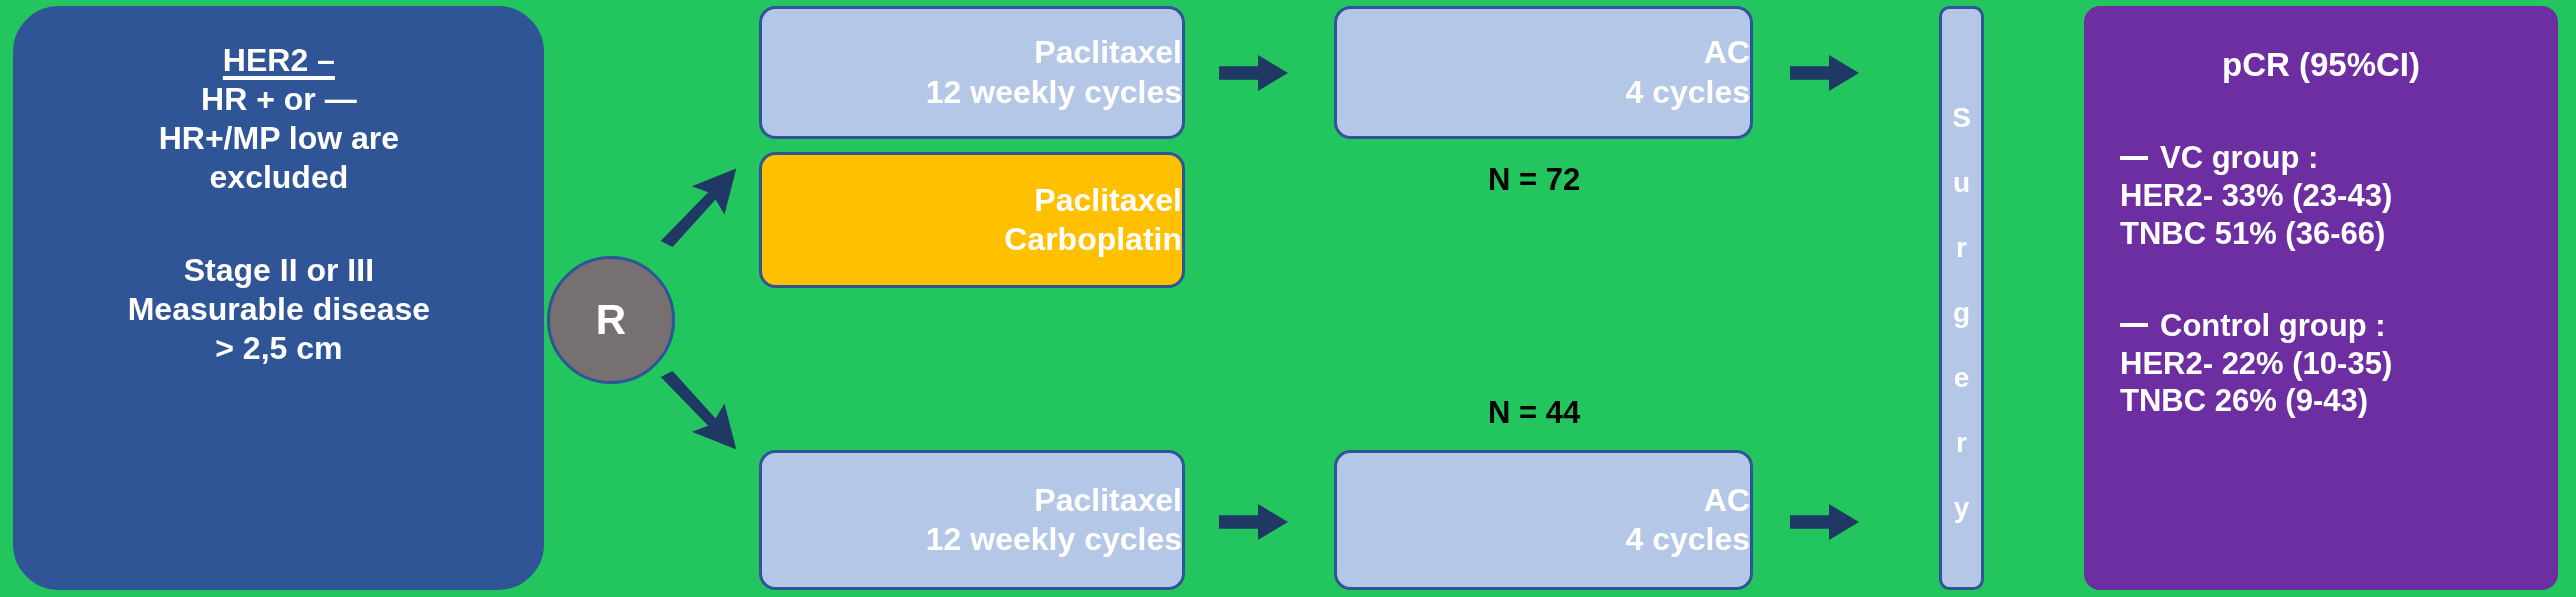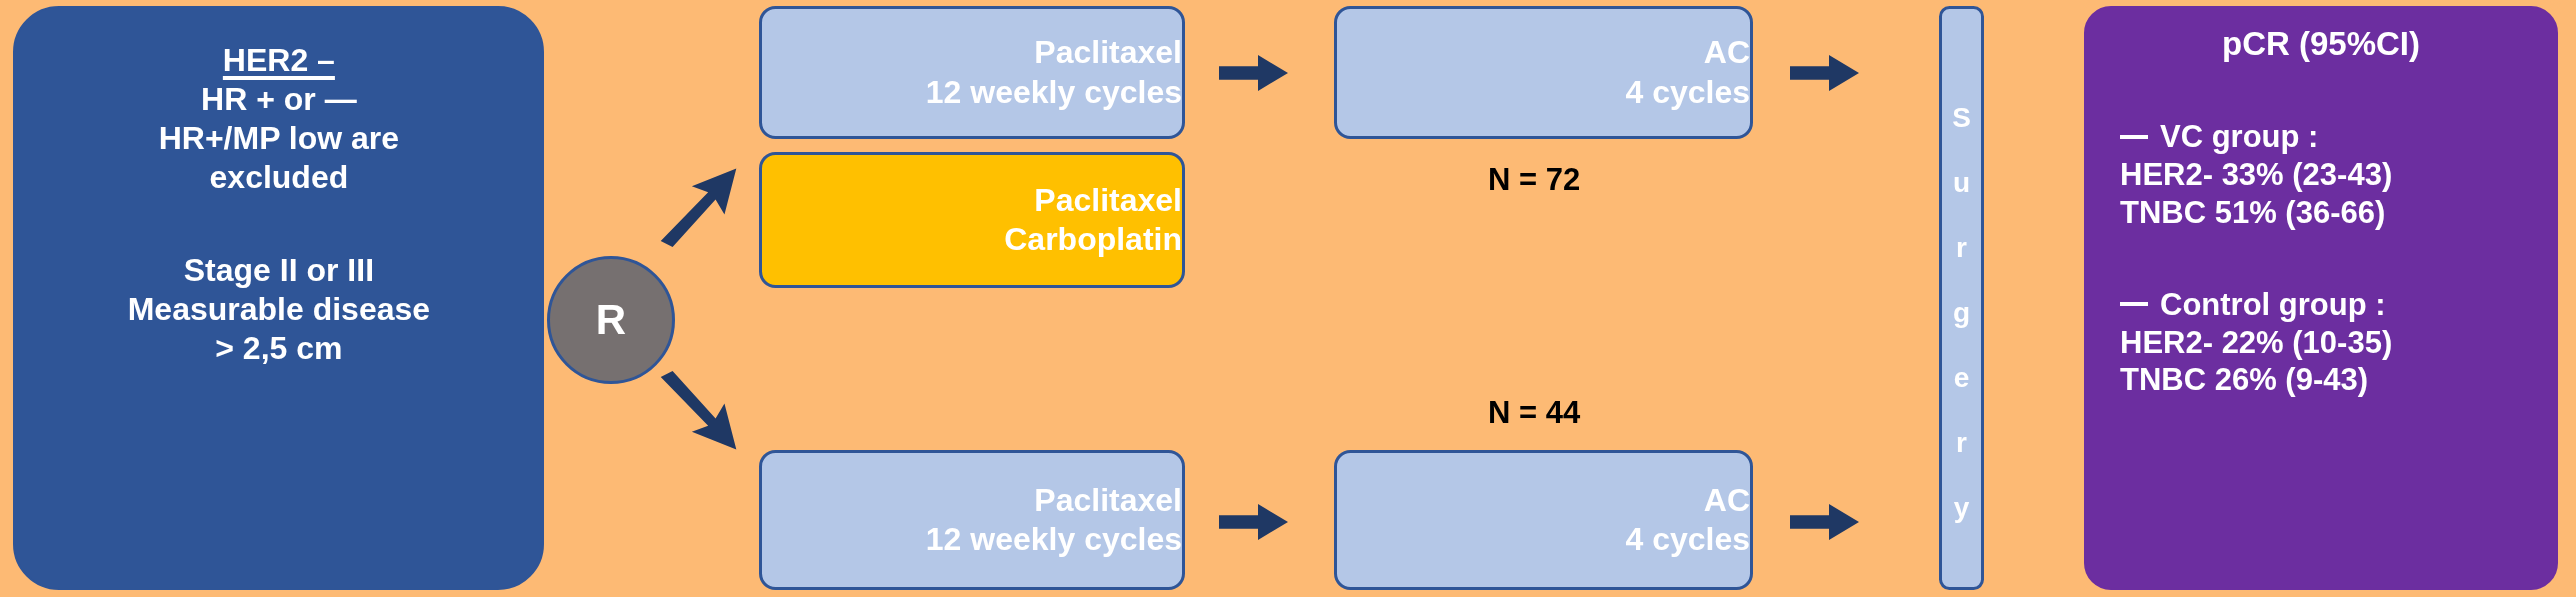--- a/index.html
+++ b/index.html
@@ -10,21 +10,21 @@
   body {
     width: 2576px;
     height: 597px;
     font-family: "Liberation Sans", sans-serif;
     overflow: hidden;
   }
   #canvas {
     position: relative;
     width: 2576px;
     height: 597px;
-    background: #fdba74;
+    background: #22c55e;
   }
 
   
   .box {
     position: absolute;
     box-sizing: border-box;
     display: flex;
     flex-direction: column;
     align-items: center;
     justify-content: center;
@@ -129,24 +129,24 @@
   }
 
   
   #results-box {
     left: 2084px;
     top: 6px;
     width: 474px;
     height: 584px;
     background: #6C2EA0;
     border: 2.2px solid #6C2EA0;
-    border-radius: 27px;
+    border-radius: 16px;
     font-size: 31px;
     justify-content: flex-start;
-    padding-top: 16px;
+    padding-top: 37px;
     text-align: left;
     align-items: stretch;
   }
   #results-box .r-title {
     text-align: center;
     font-size: 33px;
     white-space: nowrap;
   }
   #results-box .r-grp { padding-left: 34px; }
   #results-box .line { display: block; white-space: nowrap; }

